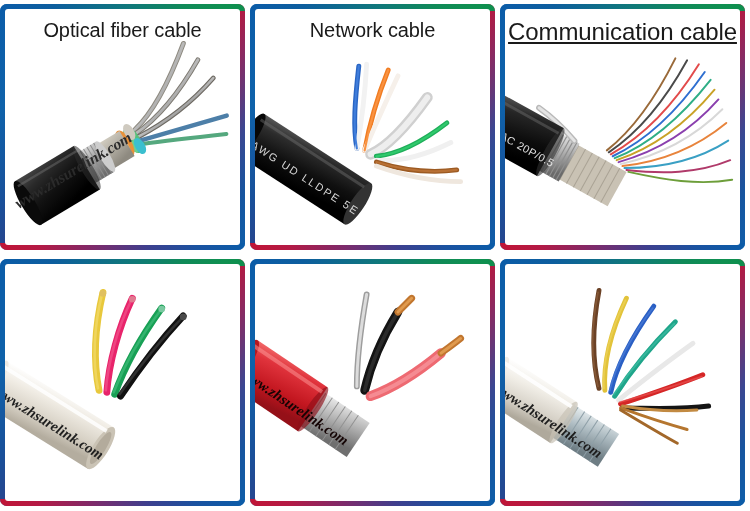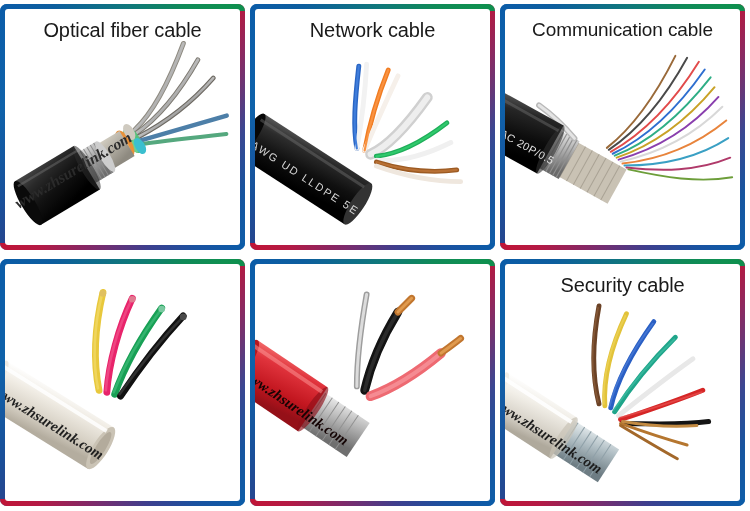--- a/index.html
+++ b/index.html
@@ -83,21 +83,21 @@
   .title {
     font-size: 20px;
     color: #1a1a1a;
     line-height: 1;
     margin-top: 11px;
     margin-bottom: 0;
     white-space: nowrap;
     letter-spacing: -0.1px;
     font-weight: 400;
   }
-  .title.small { font-size: 19px; }
+  .title.small { font-size: 24px; text-decoration: underline; }
   .photo {
     flex: 1 1 auto;
     width: 100%;
     display: block;
   }
   .photo svg { display: block; width: 100%; height: 100%; }
   .wm {
     font-family: "Liberation Serif", serif;
     font-weight: 700;
     font-style: italic;
@@ -402,21 +402,20 @@
             </g>
           </svg>
         </div>
       </div>
     </div>
   </div>
 
   <div class="cell">
     <div class="frame">
       <div class="inner">
-        <div class="title">Security cable</div>
         <div class="photo">
           <svg viewBox="0 0 240 200" preserveAspectRatio="xMidYMid meet">
             <defs>
               <linearGradient id="secJacket" x1="0" y1="0" x2="0.25" y2="1">
                 <stop offset="0" stop-color="#ffffff"></stop>
                 <stop offset="0.32" stop-color="#f1eee7"></stop>
                 <stop offset="0.74" stop-color="#d5d0c6"></stop>
                 <stop offset="1" stop-color="#afa99c"></stop>
               </linearGradient>
               <linearGradient id="secFoil" x1="0" y1="0" x2="0.3" y2="1">

